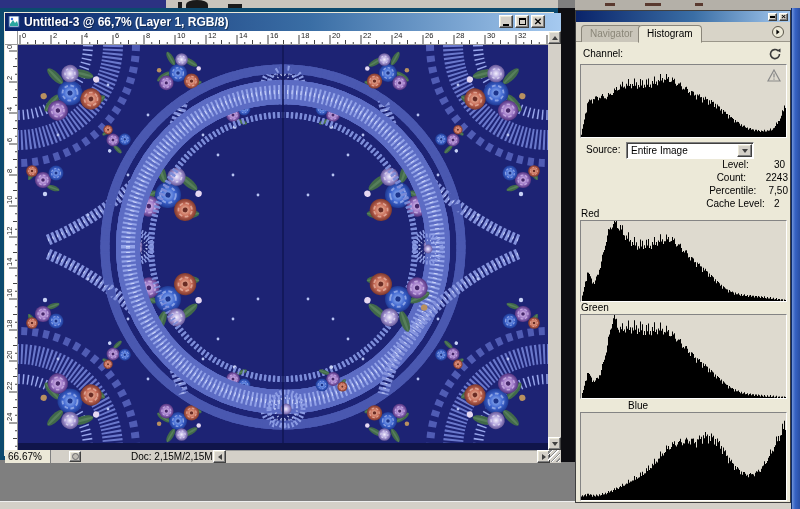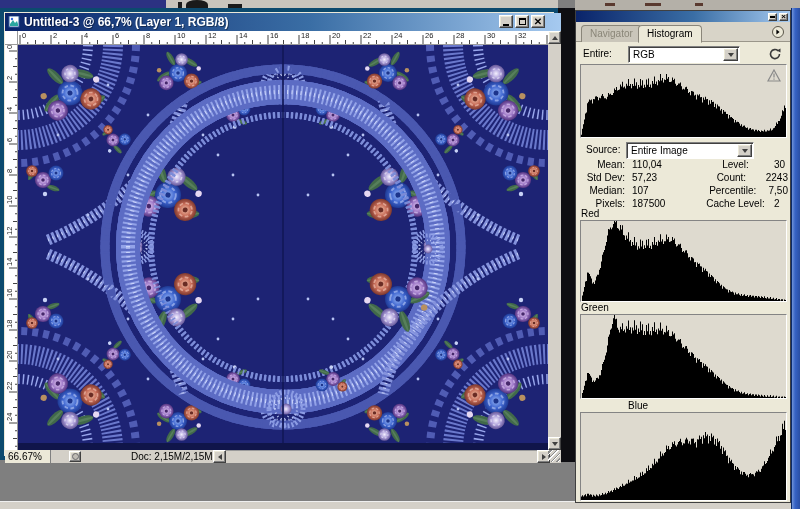--- a/index.html
+++ b/index.html
@@ -470,27 +470,21 @@
 
     <div class="abs" id="tabrow">
       <div class="tab" id="tab-navigator">Navigator</div>
       <div class="tab" id="tab-histogram">Histogram</div>
     </div>
     <div class="ctr" id="panel-menu-btn">
         <div class="tri-right"></div>
       </div>
 
     <div class="abs" id="channel-row">
-      <span class="prow-label" id="channel-label">Entire:</span>
-      <div class="dropdown" id="channel-dropdown">
-        <span class="dd-text">RGB</span>
-        <div class="dd-btn raised ctr">
-            <div class="tri-down"></div>
-          </div>
-      </div>
+      <span class="prow-label" id="channel-label">Channel:</span>
       <svg id="refresh-btn" viewBox="0 0 14 14">
         <path d="M11.5 7a4.5 4.5 0 1 1-1.4-3.2" fill="none" stroke="#3a3a3a" stroke-width="1.6"></path>
         <polygon points="12.5,1.5 12.5,5.5 8.8,3.6" fill="#3a3a3a"></polygon>
       </svg>
     </div>
 
     <div class="histbox" id="hist-rgb">
       <svg width="205" height="72">
           <path fill="#000" d="M0 72L0 69.7L1 69.7L1 63.8L2 63.8L2 59.2L3 59.2L3 54.5L4 54.5L4 48.5L5 48.5L5 47.5L6 47.5L6 38.3L7 38.3L7 36.8L8 36.8L8 34.4L9 34.4L9 35.3L10 35.3L10 34.6L11 34.6L11 38.6L12 38.6L12 34.0L13 34.0L13 34.3L14 34.3L14 31.6L15 31.6L15 31.2L16 31.2L16 32.0L17 32.0L17 35.3L18 35.3L18 32.7L19 32.7L19 33.2L20 33.2L20 30.7L21 30.7L21 29.1L22 29.1L22 31.2L23 31.2L23 33.2L24 33.2L24 33.2L25 33.2L25 34.2L26 34.2L26 31.8L27 31.8L27 28.1L28 28.1L28 29.6L29 29.6L29 28.8L30 28.8L30 30.1L31 30.1L31 30.1L32 30.1L32 28.0L33 28.0L33 23.4L34 23.4L34 24.9L35 24.9L35 22.0L36 22.0L36 25.5L37 25.5L37 25.0L38 25.0L38 24.5L39 24.5L39 19.6L40 19.6L40 21.5L41 21.5L41 16.7L42 16.7L42 22.6L43 22.6L43 21.6L44 21.6L44 23.5L45 23.5L45 18.8L46 18.8L46 20.7L47 20.7L47 14.1L48 14.1L48 21.1L49 21.1L49 19.0L50 19.0L50 23.3L51 23.3L51 18.9L52 18.9L52 21.1L53 21.1L53 13.4L54 13.4L54 20.8L55 20.8L55 17.3L56 17.3L56 23.8L57 23.8L57 20.1L58 20.1L58 22.3L59 22.3L59 13.9L60 13.9L60 20.4L61 20.4L61 15.2L62 15.2L62 23.0L63 23.0L63 19.7L64 19.7L64 22.3L65 22.3L65 14.5L66 14.5L66 19.7L67 19.7L67 13.5L68 13.5L68 22.0L69 22.0L69 19.5L70 19.5L70 22.7L71 22.7L71 15.9L72 15.9L72 18.8L73 18.8L73 11.5L74 11.5L74 19.1L75 19.1L75 16.6L76 16.6L76 20.2L77 20.2L77 15.1L78 15.1L78 16.3L79 16.3L79 9.0L80 9.0L80 15.4L81 15.4L81 13.0L82 13.0L82 17.4L83 17.4L83 14.6L84 14.6L84 14.9L85 14.9L85 8.9L86 8.9L86 13.7L87 13.7L87 12.0L88 12.0L88 17.0L89 17.0L89 17.0L90 17.0L90 16.6L91 16.6L91 12.6L92 12.6L92 15.1L93 15.1L93 13.8L94 13.8L94 18.7L95 18.7L95 20.8L96 20.8L96 20.0L97 20.0L97 18.4L98 18.4L98 18.4L99 18.4L99 17.4L100 17.4L100 21.2L101 21.2L101 24.6L102 24.6L102 23.7L103 23.7L103 24.6L104 24.6L104 22.3L105 22.3L105 21.8L106 21.8L106 24.0L107 24.0L107 28.0L108 28.0L108 27.1L109 27.1L109 30.2L110 30.2L110 26.1L111 26.1L111 26.3L112 26.3L112 26.7L113 26.7L113 30.4L114 30.4L114 29.7L115 29.7L115 34.5L116 34.5L116 29.4L117 29.4L117 30.6L118 30.6L118 29.2L119 29.2L119 32.3L120 32.3L120 31.9L121 31.9L121 37.5L122 37.5L122 32.4L123 32.4L123 34.7L124 34.7L124 31.8L125 31.8L125 34.2L126 34.2L126 34.0L127 34.0L127 39.7L128 39.7L128 35.2L129 35.2L129 38.8L130 38.8L130 34.9L131 34.9L131 36.9L132 36.9L132 36.8L133 36.8L133 41.9L134 41.9L134 38.8L135 38.8L135 43.4L136 43.4L136 39.4L137 39.4L137 41.2L138 41.2L138 41.4L139 41.4L139 45.4L140 45.4L140 43.9L141 43.9L141 48.7L142 48.7L142 44.9L143 44.9L143 46.7L144 46.7L144 46.7L145 46.7L145 49.1L146 49.1L146 48.9L147 48.9L147 53.4L148 53.4L148 50.1L149 50.1L149 52.2L150 52.2L150 51.9L151 51.9L151 53.1L152 53.1L152 53.9L153 53.9L153 57.4L154 57.4L154 55.0L155 55.0L155 57.3L156 57.3L156 56.8L157 56.8L157 57.0L158 57.0L158 58.6L159 58.6L159 60.8L160 60.8L160 59.3L161 59.3L161 61.7L162 61.7L162 60.8L163 60.8L163 60.4L164 60.4L164 62.3L165 62.3L165 63.1L166 63.1L166 62.6L167 62.6L167 64.7L168 64.7L168 63.4L169 63.4L169 63.0L170 63.0L170 64.7L171 64.7L171 64.3L172 64.3L172 64.5L173 64.5L173 66.3L174 66.3L174 64.8L175 64.8L175 64.8L176 64.8L176 66.2L177 66.2L177 64.9L178 64.9L178 66.0L179 66.0L179 67.1L180 67.1L180 65.5L181 65.5L181 65.9L182 65.9L182 66.5L183 66.5L183 64.8L184 64.8L184 66.4L185 66.4L185 66.6L186 66.6L186 65.2L187 65.2L187 65.8L188 65.8L188 65.6L189 65.6L189 63.6L190 63.6L190 65.5L191 65.5L191 64.7L192 64.7L192 63.3L193 63.3L193 62.8L194 62.8L194 61.0L195 61.0L195 57.6L196 57.6L196 59.0L197 59.0L197 56.1L198 56.1L198 55.9L199 55.9L199 53.6L200 53.6L200 50.8L201 50.8L201 45.3L202 45.3L202 46.2L203 46.2L203 40.6L204 40.6L204 42.9L205 42.9L205 72Z"></path>
         </svg>
@@ -505,38 +499,20 @@
       <span class="prow-label" id="source-label">Source:</span>
       <div class="dropdown" id="source-dropdown">
         <span class="dd-text">Entire Image</span>
         <div class="dd-btn raised ctr">
             <div class="tri-down"></div>
           </div>
       </div>
     </div>
 
     <div class="abs" id="stats">
-      <div class="scol" id="stats-left">
-          <div class="srow">
-            <span class="slabel">Mean:</span>
-            <span class="sval">110,04</span>
-          </div>
-          <div class="srow">
-            <span class="slabel">Std Dev:</span>
-            <span class="sval">57,23</span>
-          </div>
-          <div class="srow">
-            <span class="slabel">Median:</span>
-            <span class="sval">107</span>
-          </div>
-          <div class="srow">
-            <span class="slabel">Pixels:</span>
-            <span class="sval">187500</span>
-          </div>
-        </div>
       <div class="scol" id="stats-right">
           <div class="srow">
             <span class="slabel">Level:</span>
             <span class="sval">30</span>
           </div>
           <div class="srow">
             <span class="slabel">Count:</span>
             <span class="sval">2243</span>
           </div>
           <div class="srow">

